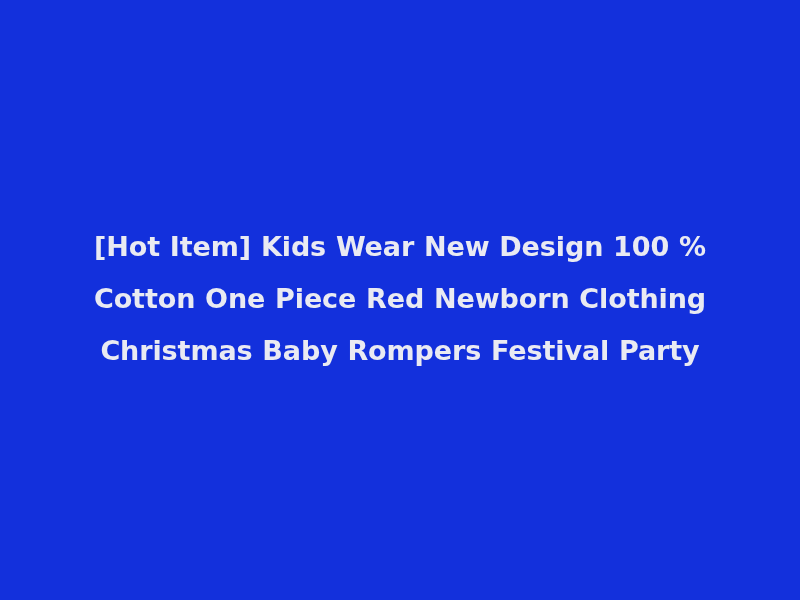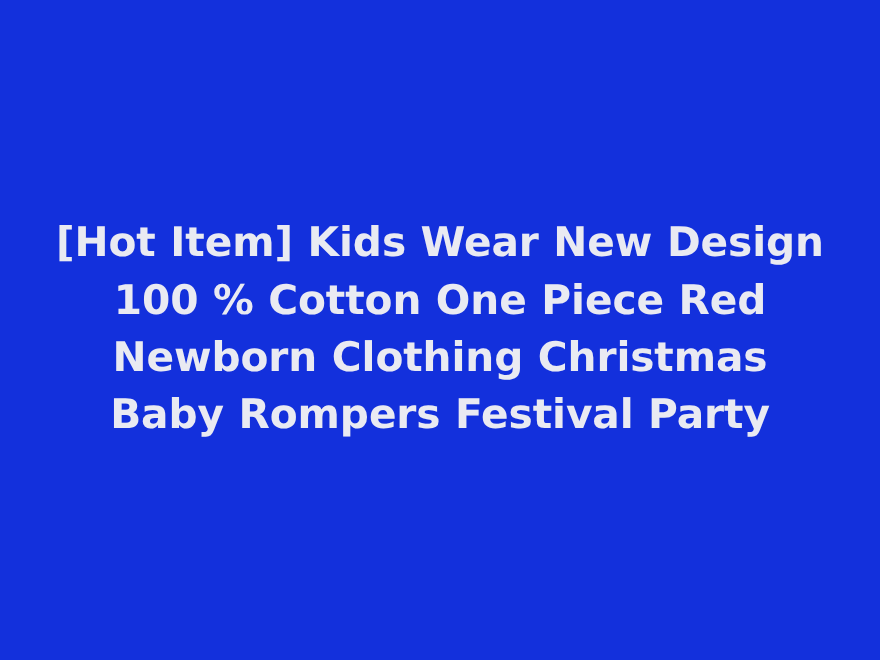--- a/index.html
+++ b/index.html
@@ -28,21 +28,21 @@
   }
 
   #title-text-block {
     box-sizing: border-box;
     width: 712px;
     padding: 0 6px;
     margin-top: -2px;
     text-align: center;
     color: #E9EAF2;
     font-family: "DejaVu Sans", "Liberation Sans", sans-serif;
-    font-size: 37px;
+    font-size: 27px;
     font-weight: bold;
     line-height: 52px;
     letter-spacing: -0.1px;
     word-spacing: 0.5px;
     white-space: pre-wrap;
     overflow-wrap: break-word;
   }
 </style>
 </head>
 <body>

